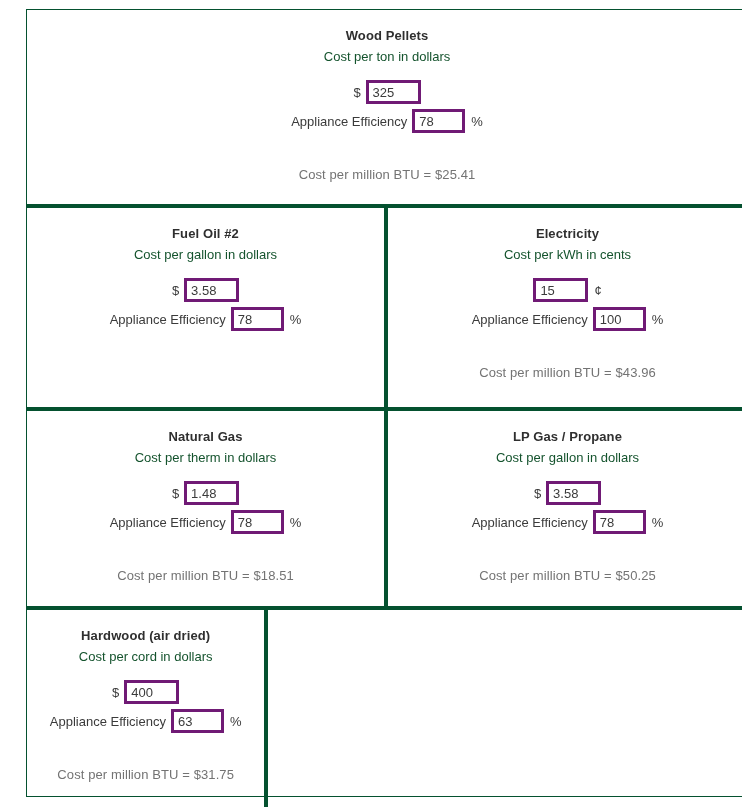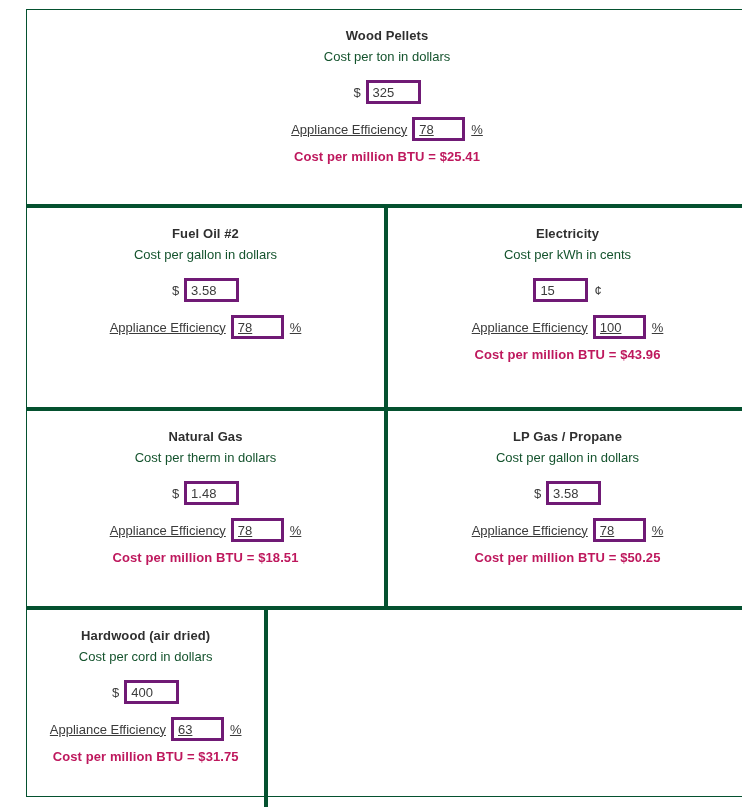--- a/index.html
+++ b/index.html
@@ -83,21 +83,21 @@
 
   .input-line {
     display: flex;
     align-items: center;
     justify-content: center;
     font-size: 13px;
     color: #3b3b3b;
   }
 
   .line-cost { margin-top: 14px; }
-  .line-eff  { margin-top: 13px; text-decoration: underline; }
+  .line-eff  { margin-top: 5px; }
 
   .prefix-sym {
     font-size: 13px;
     color: #3b3b3b;
     margin-right: 5px;
   }
   .suffix-sym {
     font-size: 13px;
     color: #3b3b3b;
     margin-left: 6px;
@@ -119,24 +119,24 @@
     color: #3b3b3b;
     padding: 0 4px;
     height: 24px;
     line-height: 22px;
     outline: none;
   }
   .txt-input.cost { width: 55px; }
   .txt-input.eff  { width: 53px; }
 
   .result {
-    margin-top: 8px;
-    font-size: 13px;
-    font-weight: bold;
-    color: #be185d;
+    margin-top: 34px;
+    font-size: 13px;
+    font-weight: normal;
+    color: #737373;
     letter-spacing: 0.1px;
   }
 
   .empty-cell {
     width: 100%;
   }
 </style>
 </head>
 <body>
 

